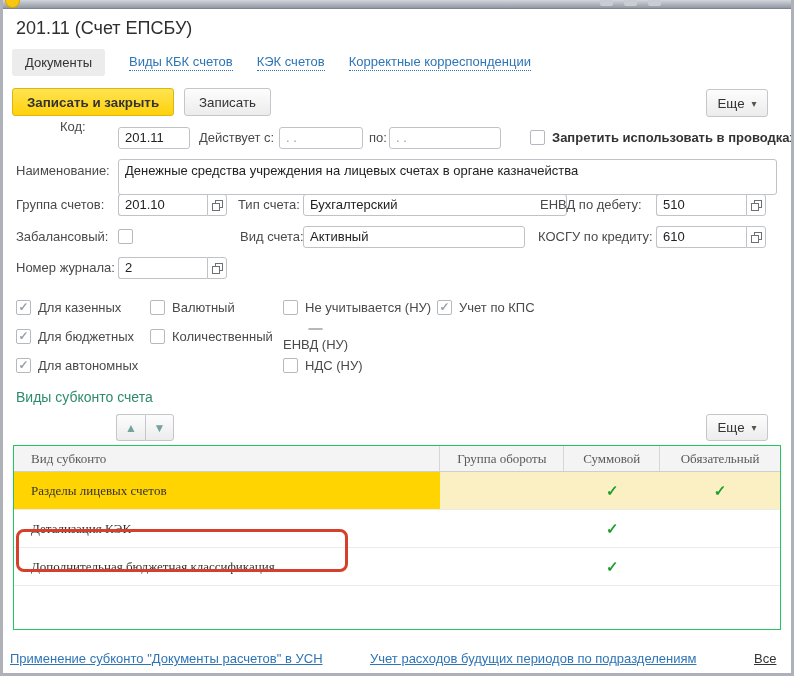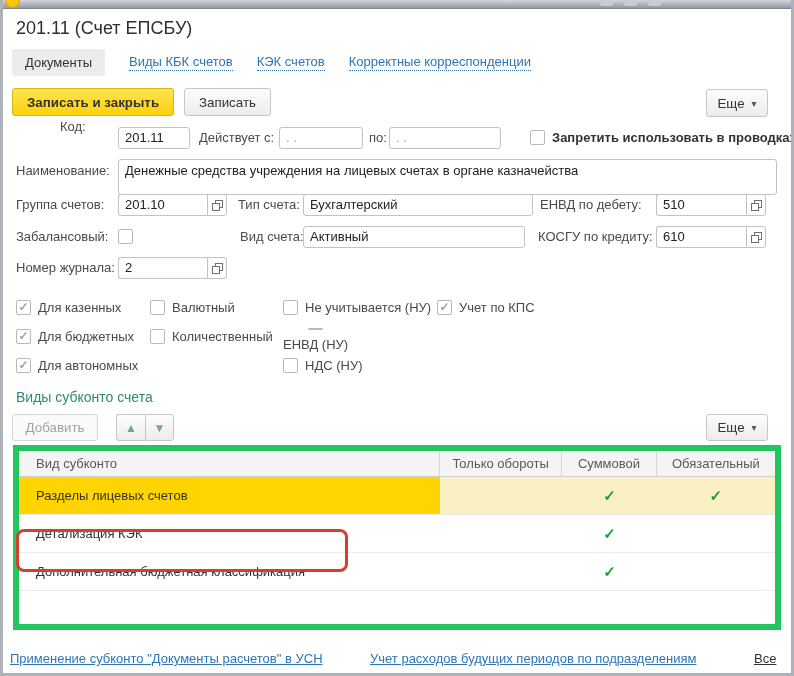--- a/index.html
+++ b/index.html
@@ -52,21 +52,21 @@
   
   .arrowbtns { position:absolute; left:116px; top:414px; display:flex; }
   .arrowbtn { width:29px; height:27px; background:linear-gradient(#fdfdfd,#ececec);
     border:1px solid #c3c7cb; display:flex; align-items:center; justify-content:center;
     color:#74a29d; font-size:12px; cursor:pointer; }
   .arrowbtn:first-child { border-radius:3px 0 0 3px; border-right:none; }
   .arrowbtn:last-child { border-radius:0 3px 3px 0; }
 
   
   .tbl { position:absolute; left:13px; top:445px; width:768px; height:185px;
-    border:6px solid #22c55e; background:#fff; }
+    border:1px solid #22c55e; background:#fff;font-family:Liberation Serif, serif; }
   .trow { display:flex; }
   .th { height:26px; background:#f4f4f4; color:#595959; display:flex; align-items:center;
     border-bottom:1px solid #cfcfcf; }
   .th .cell { border-right:1px solid #d6d6d6; }
   .th .cell:last-child { border-right:none; }
   .cell { height:100%; display:flex; align-items:center; justify-content:center; overflow:hidden; }
   .cell.c-name { justify-content:flex-start; padding-left:17px; }
   .c-name { width:427px; } .c-only { width:124px; } .c-sum { width:96px; } .c-req { width:120px; }
   .body-row { height:38px; border-bottom:1px solid #ebebeb; cursor:pointer; }
   .row-selected .c-name { background:#ffd400; }
@@ -126,21 +126,21 @@
   <div class="fieldgrp" style="left:118px;top:194px;width:109px;">
     <div class="input">201.10</div>
     <div class="choose-btn">
       <svg width="11" height="11" viewBox="0 0 11 11">
           <rect x="3.5" y="0.5" width="7" height="7" fill="#fff" stroke="#6b7075"></rect>
           <rect x="0.5" y="3.5" width="7" height="7" fill="#fff" stroke="#6b7075"></rect>
         </svg>
     </div>
   </div>
   <span class="lbl" style="left:238px;top:194px;">Тип счета:</span>
-  <div class="input" style="position:absolute;left:303px;top:194px;width:230px;">Бухгалтерский</div>
+  <div class="input" style="position:absolute;left:303px;top:194px;width:264px;">Бухгалтерский</div>
   <span class="lbl" style="left:540px;top:194px;">ЕНВД по дебету:</span>
   <div class="fieldgrp" style="left:656px;top:194px;width:110px;">
     <div class="input">510</div>
     <div class="choose-btn">
       <svg width="11" height="11" viewBox="0 0 11 11">
           <rect x="3.5" y="0.5" width="7" height="7" fill="#fff" stroke="#6b7075"></rect>
           <rect x="0.5" y="3.5" width="7" height="7" fill="#fff" stroke="#6b7075"></rect>
         </svg>
     </div>
   </div>
@@ -223,38 +223,37 @@
   </div>
   <div class="flag-item" style="left:283px;top:357px;">
     <span class="cb">
         <span class="cb-mark"></span>
       </span>
     <span class="cb-label">НДС (НУ)</span>
   </div>
 
   <div class="section-title">Виды субконто счета</div>
 
-  <button class="btn btn-disabled" style="position:absolute;left:12px;top:414px;height:27px;width:86px;">Добавить</button>
   <div class="arrowbtns">
     <div class="arrowbtn">
         <span>▲</span>
       </div>
     <div class="arrowbtn">
         <span>▼</span>
       </div>
   </div>
   <button class="btn" style="position:absolute;left:706px;top:414px;width:62px;height:27px;padding:0 8px;">
     <span>Еще</span>
     <span class="more-arrow">▾</span>
   </button>
 
   <div class="tbl">
     <div class="trow th">
       <div class="cell c-name">Вид субконто</div>
-      <div class="cell c-only">Только обороты</div>
+      <div class="cell c-only">Группа обороты</div>
       <div class="cell c-sum">Суммовой</div>
       <div class="cell c-req">Обязательный</div>
     </div>
     <div class="trow body-row row-selected">
       <div class="cell c-name">Разделы лицевых счетов</div>
       <div class="cell c-only"></div>
       <div class="cell c-sum check">✓</div>
       <div class="cell c-req check">✓</div>
     </div>
     <div class="trow body-row">

